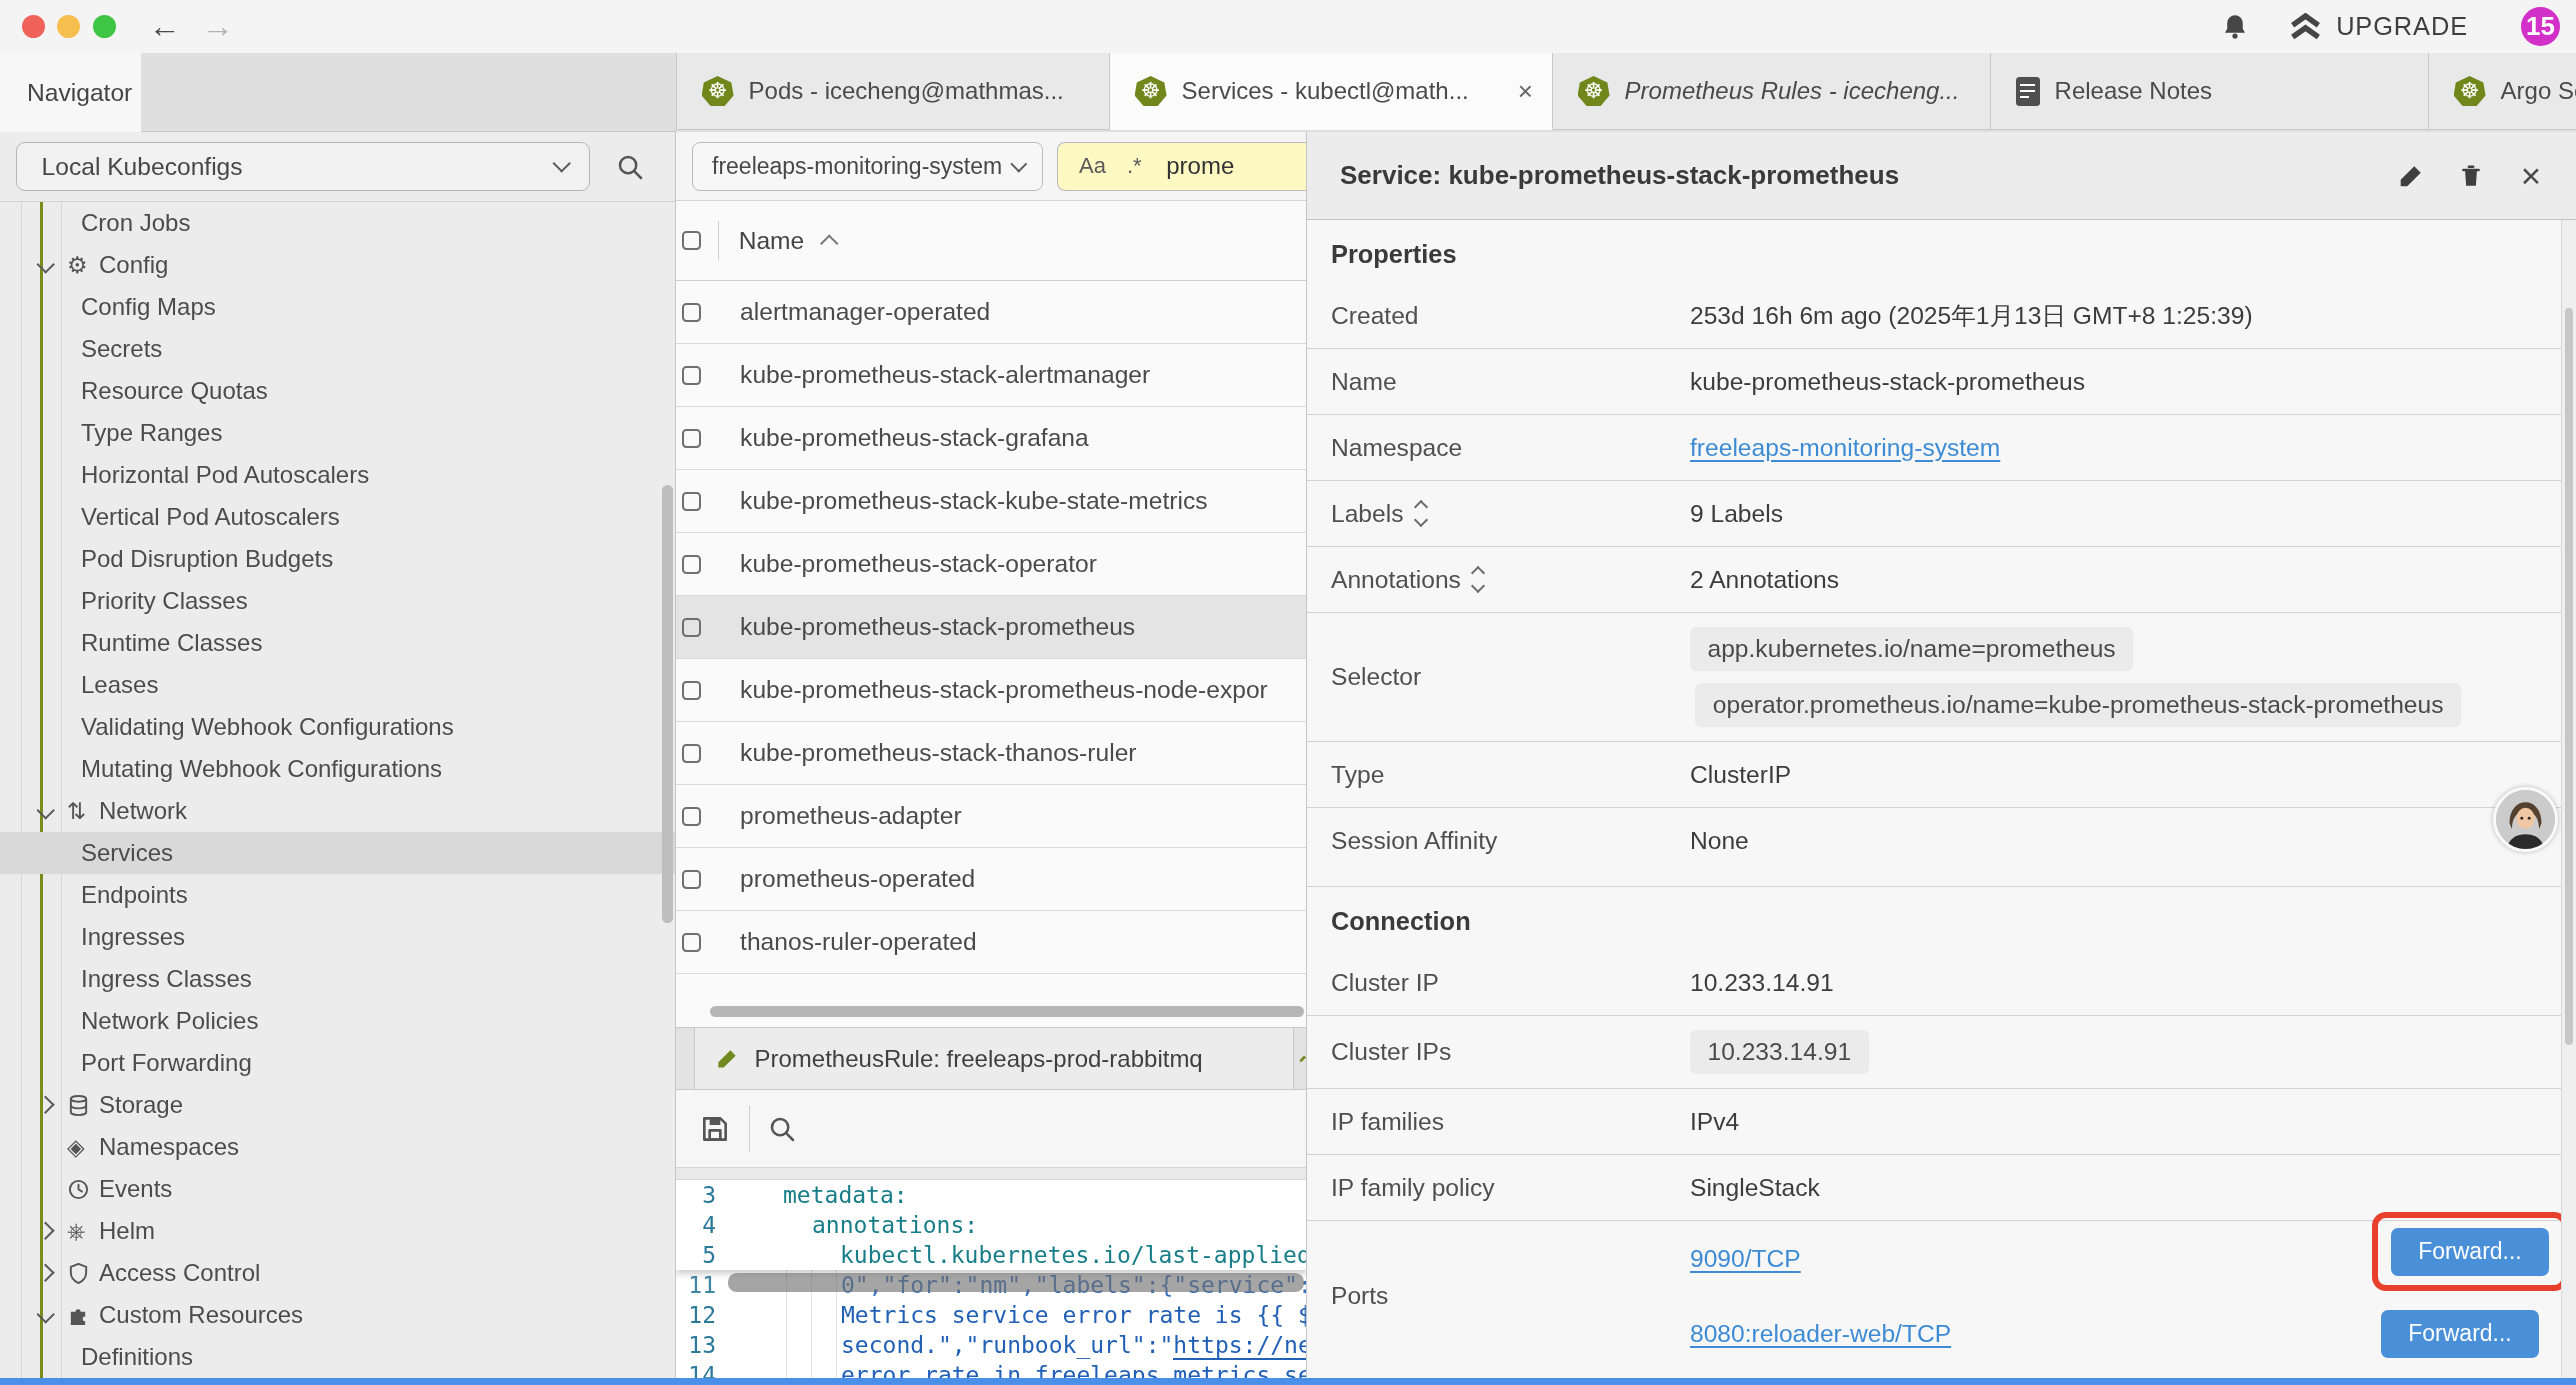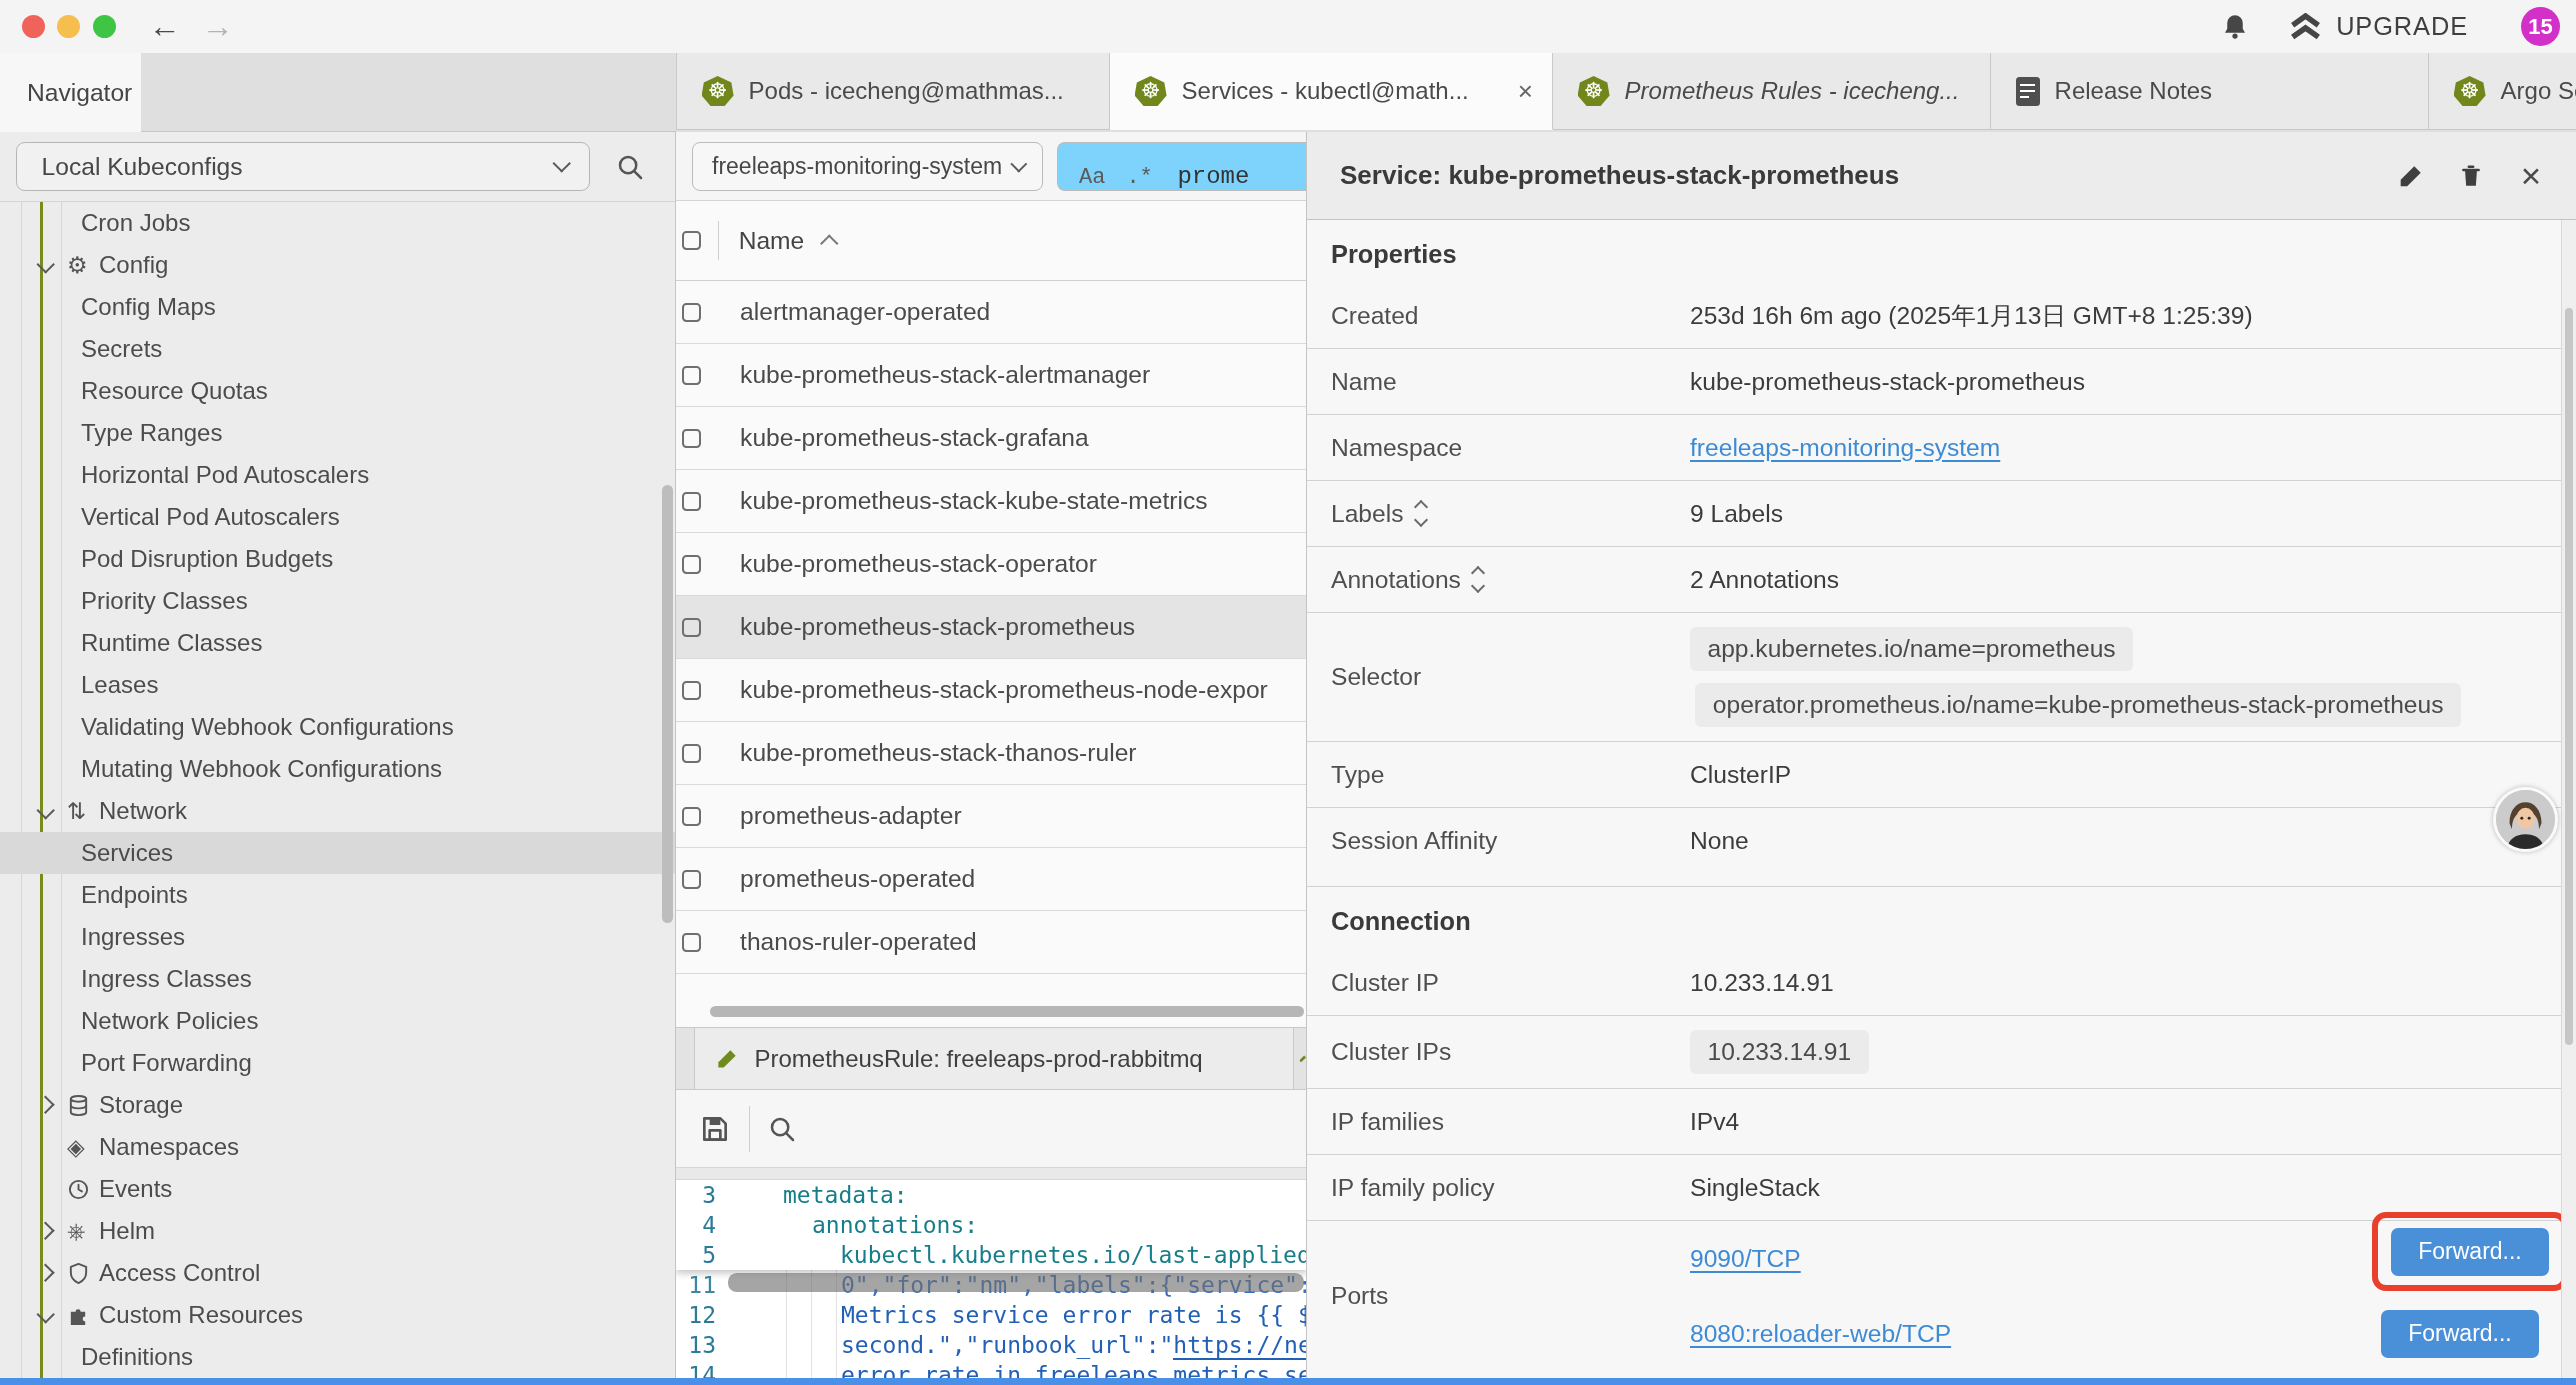--- a/index.html
+++ b/index.html
@@ -12,21 +12,21 @@
   .tl{width:23px;height:23px;border-radius:50%;flex:none;}
   .tl1{margin-left:22px;} .tl+.tl{margin-left:12.3px;}
   .navarrow{font-size:32px;line-height:53px;flex:none;}
   .back{margin-left:33px;color:#4a4a4a;} .fwd{margin-left:21px;color:#b3b3b3;}
   .chrome-spacer{flex:1;}
   .bell{width:30px;height:32px;margin-right:39px;flex:none;}
   .upgrade{display:flex;align-items:center;margin-right:53px;}
   .upgrade-ic{width:33px;height:28px;margin-right:14px;}
   .upgrade-label{font-size:25.4px;color:#3f3f3f;letter-spacing:0.9px;}
   .badge{width:39px;height:39px;border-radius:50%;margin-right:16px;color:#fff;
-    font-size:22px;font-weight:bold;display:flex;align-items:center;justify-content:center;flex:none;}
+    font-size:26px;font-weight:bold;display:flex;align-items:center;justify-content:center;flex:none;}
 
   
   .tabbar{position:absolute;left:0;top:53px;width:2576px;height:79px;background:#dfdfdf;display:flex;}
   .nav-tab{width:141px;height:79px;background:#f7f7f7;display:flex;align-items:center;flex:none;}
   .nav-tab span{margin-left:27px;font-size:24.6px;color:#454545;}
   .tab-spacer{width:535px;flex:none;border-bottom:1.8px solid #c7c7c7;background:#dfdfdf;}
   .doc-tabs{display:flex;flex:1;overflow:hidden;}
   .tab{height:77px;border-bottom:1.8px solid #c7c7c7;border-right:1.8px solid #c9c9c9;background:#e9e9e9;
     display:flex;align-items:center;padding-left:24.6px;box-sizing:border-box;overflow:hidden;flex:none;position:relative;}
   .tab:nth-child(1){width:434px;border-left:1.8px solid #c9c9c9;}
@@ -73,21 +73,21 @@
   .ti-icon svg{width:23px;height:23px;}
   .side-scroll{position:absolute;left:662px;top:353px;width:10.5px;height:438px;background:#bdbdbd;border-radius:5.3px;}
 
   
   .m-toolbar{height:69px;display:flex;align-items:center;background:#f5f5f5;border-bottom:0.9px solid #d4d4d4;box-sizing:border-box;}
   .ns-select{margin-left:16px;width:351px;height:49px;border:1.8px solid #bbb;border-radius:8px;background:#f7f7f7;
     display:flex;align-items:center;box-sizing:border-box;}
   .ns-select span{margin-left:19px;font-size:23px;color:#474747;}
   .ns-select .chev{margin-left:auto;margin-right:17.5px;margin-top:-4.4px;width:9.6px;height:9.6px;}
   .search-box{margin-left:14px;height:49px;flex:1;border:1.8px solid #bbb;border-radius:8px 0 0 8px;border-right:none;
-    background:#7dd3fc;display:flex;align-items:flex-end;box-sizing:border-box;font-family:Liberation Mono, monospace;}
+    background:#fef9c3;display:flex;align-items:center;box-sizing:border-box;}
   .sb-tok{font-size:22px;color:#5a5a5a;margin-left:21px;}
   .sb-query{font-size:24px;color:#333;margin-left:24.6px;}
   .thead{height:80px;display:flex;align-items:center;border-bottom:1.8px solid #cfcfcf;background:#fafafa;box-sizing:border-box;}
   .cb{width:19px;height:19px;border:2.6px solid #6f6f6f;border-radius:4.4px;flex:none;box-sizing:border-box;}
   .thead .cb{margin-left:6.1px;}
   .hdr-sep{width:0.9px;height:39px;background:#cfcfcf;margin-left:16.7px;}
   .th-label{margin-left:20px;font-size:24.6px;color:#444;}
   .sort-up{width:10.5px;height:10.5px;border-left:2.6px solid #777;border-top:2.6px solid #777;transform:rotate(45deg);margin-left:19px;margin-top:5.3px;}
   .trow{height:63px;display:flex;align-items:center;border-bottom:0.9px solid #d9d9d9;background:#fafafa;box-sizing:border-box;white-space:nowrap;overflow:hidden;}
   .trow.selected{background:#e4e4e4;}

